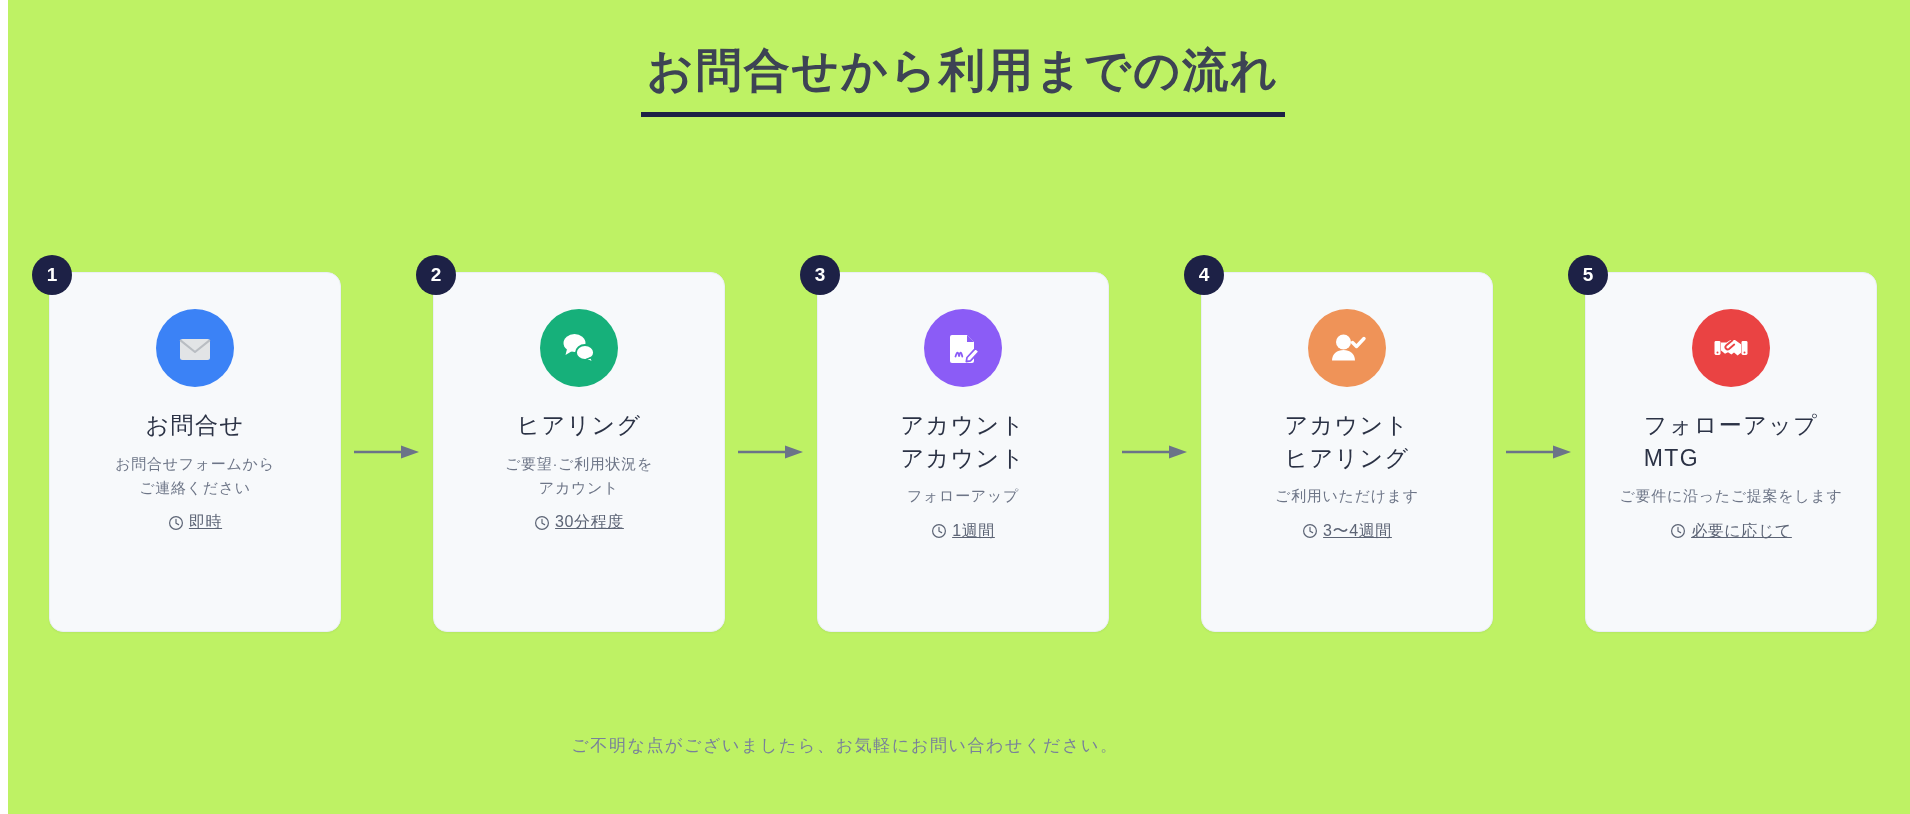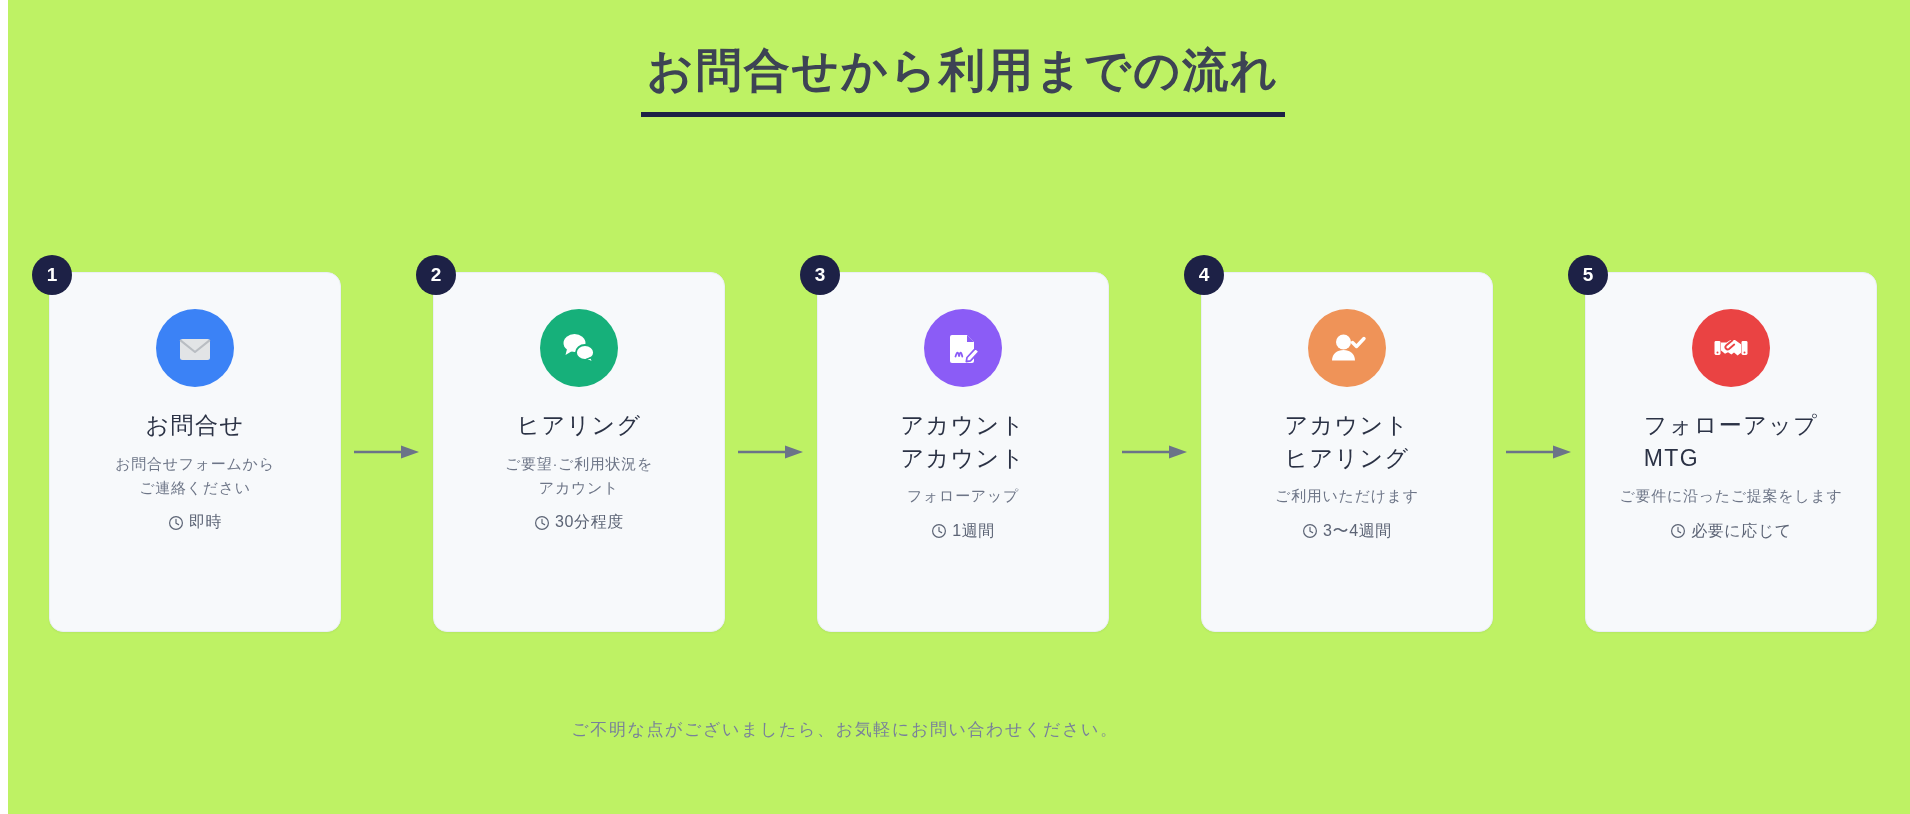--- a/index.html
+++ b/index.html
@@ -122,37 +122,38 @@
     display: flex;
     align-items: center;
     justify-content: center;
     gap: 5px;
     font-size: 16px;
     color: #5d6舗;
     color: #5d6picker;
     color: #5c6475;
     letter-spacing: 0.6px;
     margin-top: 12px;
+    text-decoration: underline;
   }
   .clock-icon { flex: 0 0 16px; line-height: 0; }
 
   
   .arrow {
     flex: 0 0 92px;
     width: 92px;
     height: 360px;
     display: flex;
     align-items: center;
     justify-content: center;
   }
 
   
   .footer-note {
     position: absolute;
-    top: 718px;
+    top: 734px;
     left: 0;
     width: 1674px;
     text-align: center;
     font-size: 17px;
     color: #78809a;
     letter-spacing: 1.6px;
   }
 </style>
 </head>
 <body>

